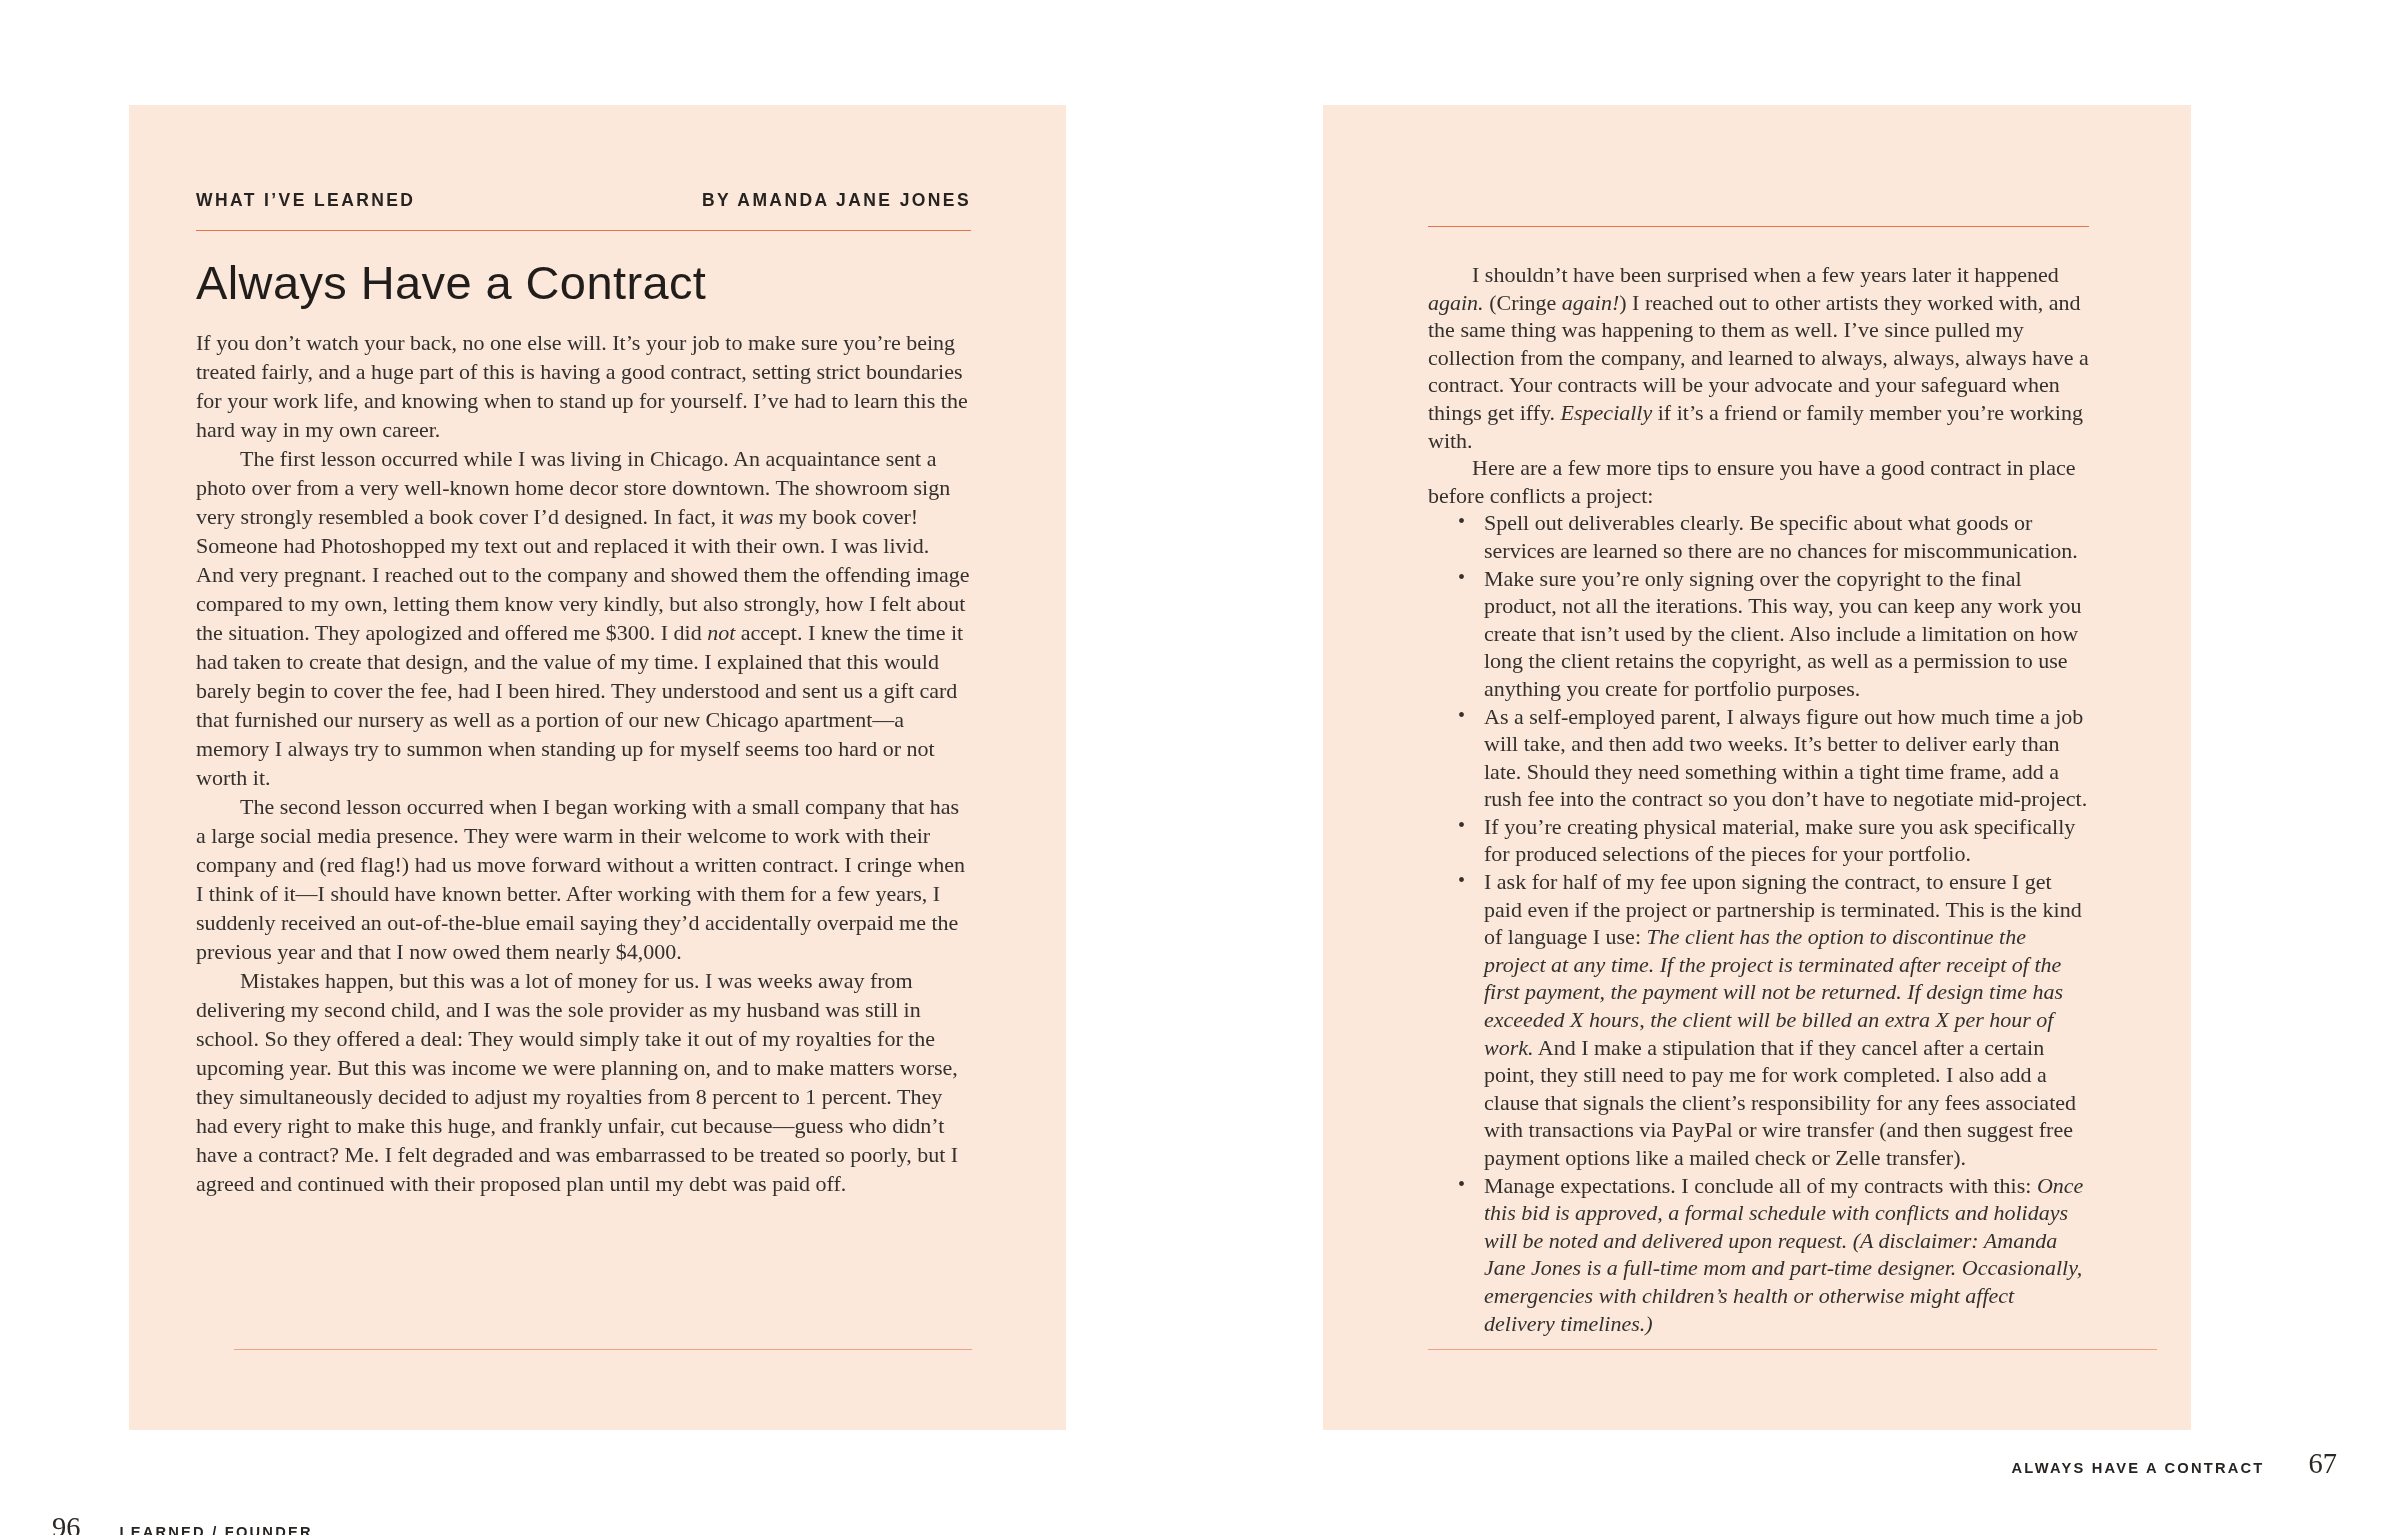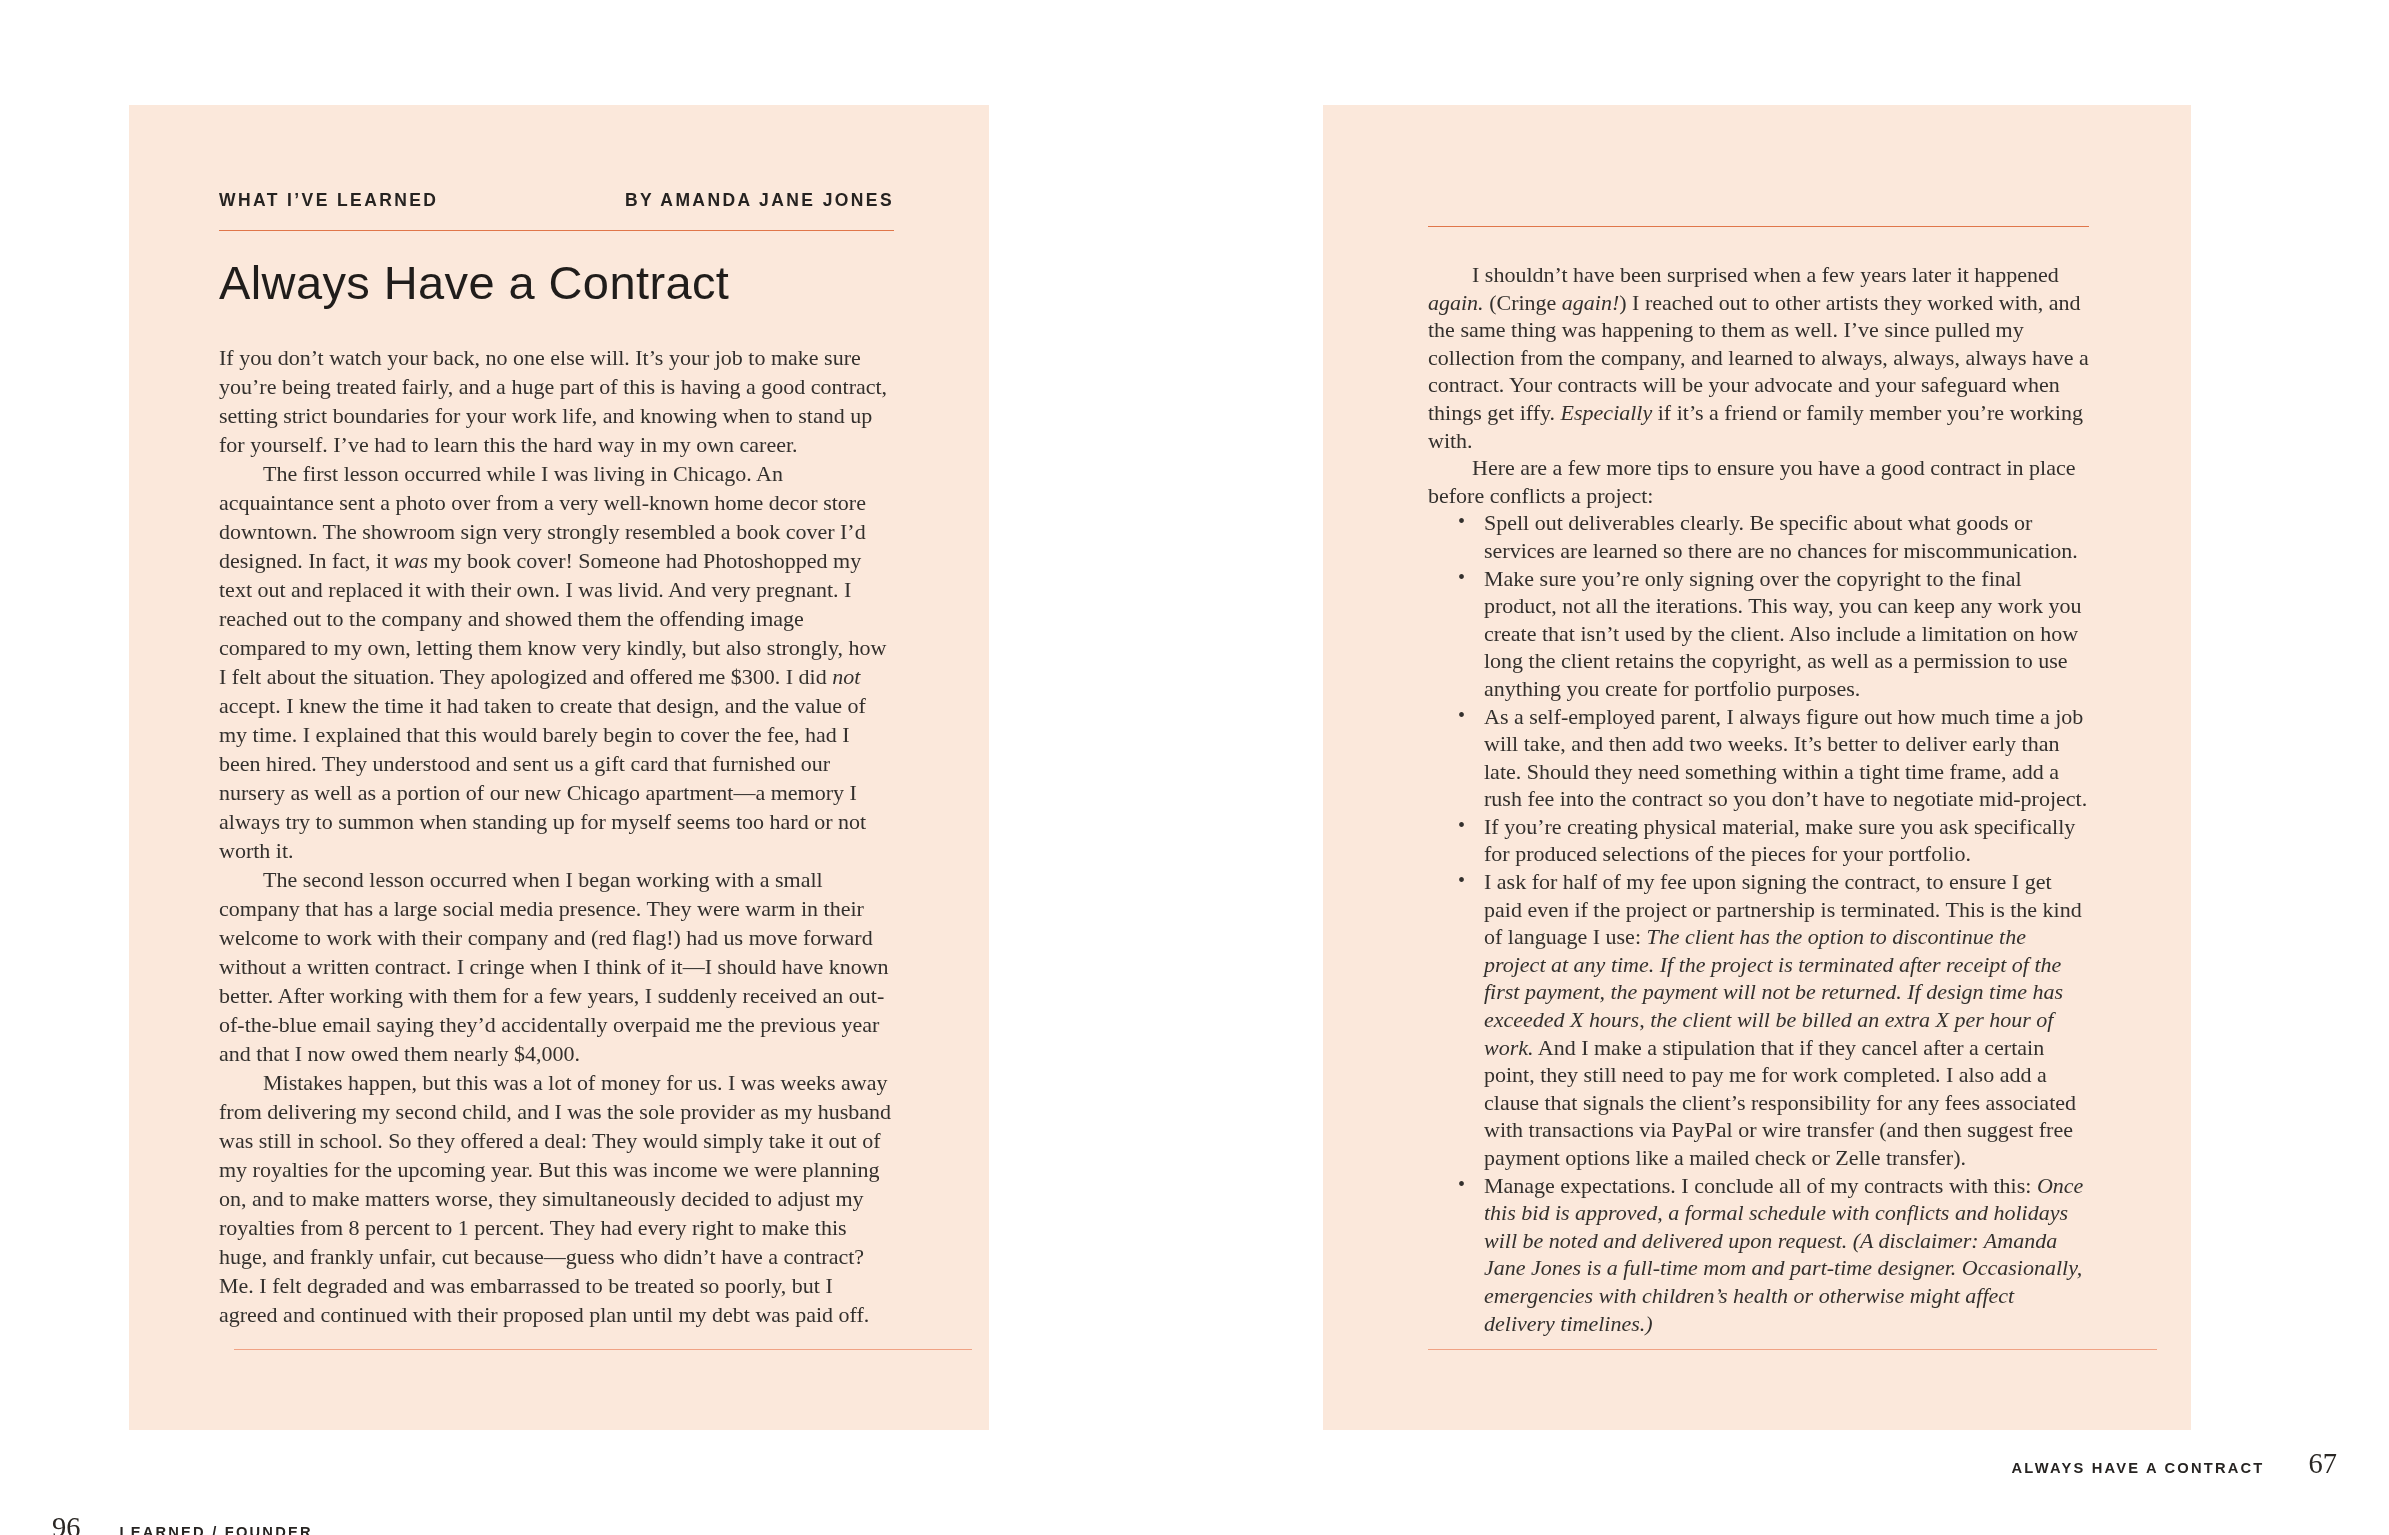--- a/index.html
+++ b/index.html
@@ -8,21 +8,21 @@
     background: #ffffff;
     font-family: "Liberation Serif", serif;
   }
   .canvas { position: absolute; top: 0; left: 0; width: 2389px; height: 1536px; overflow: hidden; }
 
   .page {
     position: absolute; top: 105px; height: 1325px;
     background: #fbe8db;
     box-sizing: border-box;
   }
-  .page.left  { left: 129px;  width: 860px; padding: 0 95px 0 90px; }
+  .page.left  { left: 129px;  width: 937px; padding: 0 95px 0 67px; }
   .page.right { left: 1323px; width: 868px; padding: 0 102px 0 105px; }
 
   .masthead {
     margin-top: 85px;
     display: flex; justify-content: space-between; align-items: baseline;
     font-family: "Liberation Sans", sans-serif;
     font-weight: bold; font-size: 17.5px; letter-spacing: 2.4px;
     color: #262321;
     white-space: nowrap;
   }
@@ -37,21 +37,21 @@
 
   .title {
     margin: 25px 0 0 0;
     font-family: "Liberation Sans", sans-serif;
     font-weight: 500;
     font-size: 47px; line-height: 53px; letter-spacing: 0.4px;
     color: #201d1b;
   }
 
   .bodycopy { color: #33302d; font-size: 22px; }
-  .left  .bodycopy { margin-top: 34px; line-height: 29px; }
+  .left  .bodycopy { margin-top: 19px; line-height: 29px; }
   .right .bodycopy { margin-top: 34px; line-height: 27.6px; }
   .bodycopy p { margin: 0; }
   .indent { text-indent: 44px; }
   .it { font-style: italic; }
 
   .tips { list-style: none; margin: 0; padding: 0; }
   .tips li { position: relative; padding-left: 56px; }
   .tips li .bullet { position: absolute; left: 30px; top: -0.9px; font-size: 20px; }
 
   .folio {

